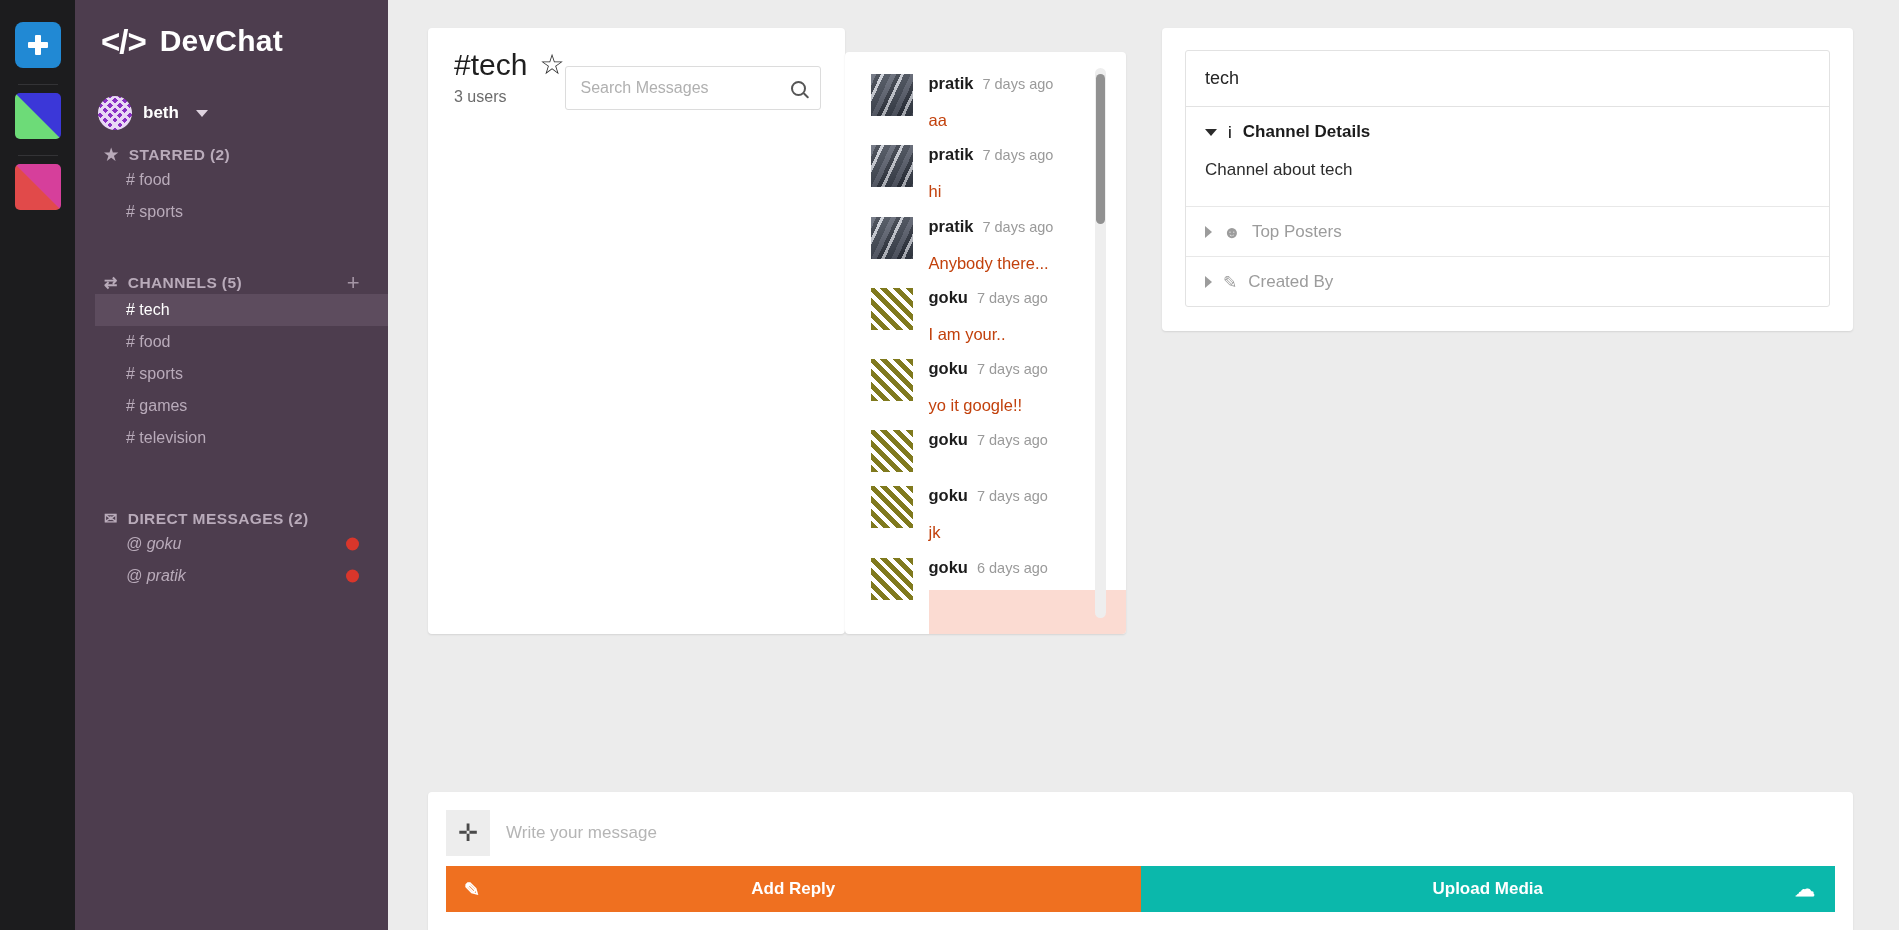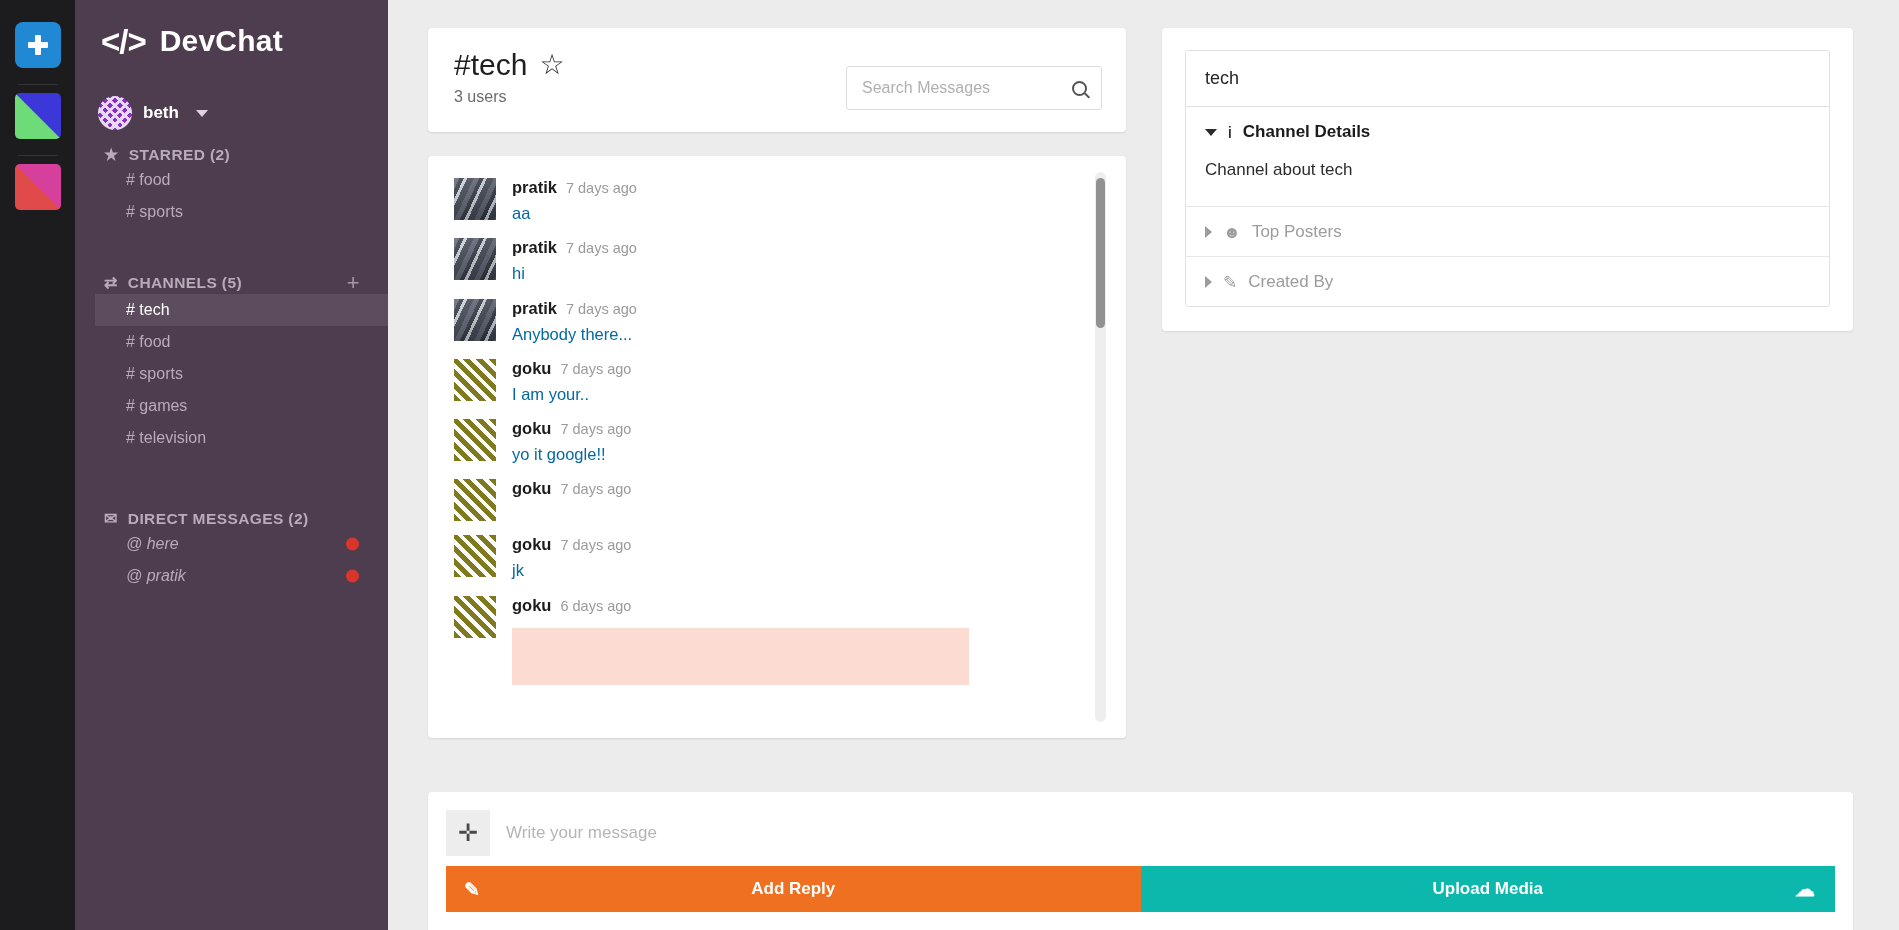--- a/index.html
+++ b/index.html
@@ -105,21 +105,21 @@
     flex: 1; display: flex; flex-direction: column;
     background: #ececec; position: relative;
   }
   .top-area { display: flex; gap: 36px; padding: 28px 46px 0 40px; }
   .card {
     background: #fff; border-radius: 4px;
     box-shadow: 0 1px 2px rgba(0,0,0,.10);
   }
 
   
-  .chat-col { width: 698px; flex: 0 0 698px; display: flex; flex-direction: column; }
+  .chat-col { width: 698px; flex: 0 0 698px; display: flex; flex-direction: row; }
   .chat-header {
     padding: 20px 24px 22px 26px;
     display: flex; align-items: flex-start; justify-content: space-between;
   }
   .ch-title { font-size: 30px; font-weight: 400; color: #1f1f1f; display: flex; align-items: center; gap: 12px; }
   .star-icon { font-size: 28px; color: #2b2b2b; cursor: pointer; line-height: 1; }
   .ch-sub { font-size: 16px; color: #6b6b6b; margin-top: 6px; }
   .search-box {
     display: flex; align-items: center;
     width: 256px; height: 44px;
@@ -159,21 +159,21 @@
   .av-goku {
     background:
       repeating-linear-gradient(45deg, #807a1e 0 5px, #fff 5px 9px),
       repeating-linear-gradient(-45deg, #807a1e 0 5px, #fff 5px 9px),
       #807a1e;
   }
   .m-body { flex: 1; min-width: 0; }
   .m-head { display: flex; align-items: baseline; gap: 9px; }
   .m-user { font-size: 16.5px; font-weight: 700; color: #1c1c1c; }
   .m-time { font-size: 14.5px; color: #9a9a9a; }
-  .m-text { font-size: 16.5px; color: #0369a1; margin-top: 5px; line-height: 1.35; }
+  .m-text { font-size: 16.5px; color: #c2410c; margin-top: 16px; line-height: 1.35; }
   .m-media {
     margin-top: 13px; width: 457px; height: 57px;
     background: #fbdbd2;
   }
 
   .scroll-track {
     position: absolute; top: 16px; right: 20px; bottom: 16px;
     width: 11px; background: #eeeeee; border-radius: 6px;
   }
   .scroll-thumb {
@@ -295,21 +295,21 @@
       <span># television</span>
     </div>
 
     <div class="gap-md"></div>
 
     <div class="section-head">
       <span class="sec-icon">✉</span>
       <span>DIRECT MESSAGES (2)</span>
     </div>
     <div class="chan dm">
-      <span>@ here</span>
+      <span>@ goku</span>
       <span class="dot"></span>
     </div>
     <div class="chan dm">
       <span>@ pratik</span>
       <span class="dot"></span>
     </div>
   </div>
 
   <div class="main">
 

